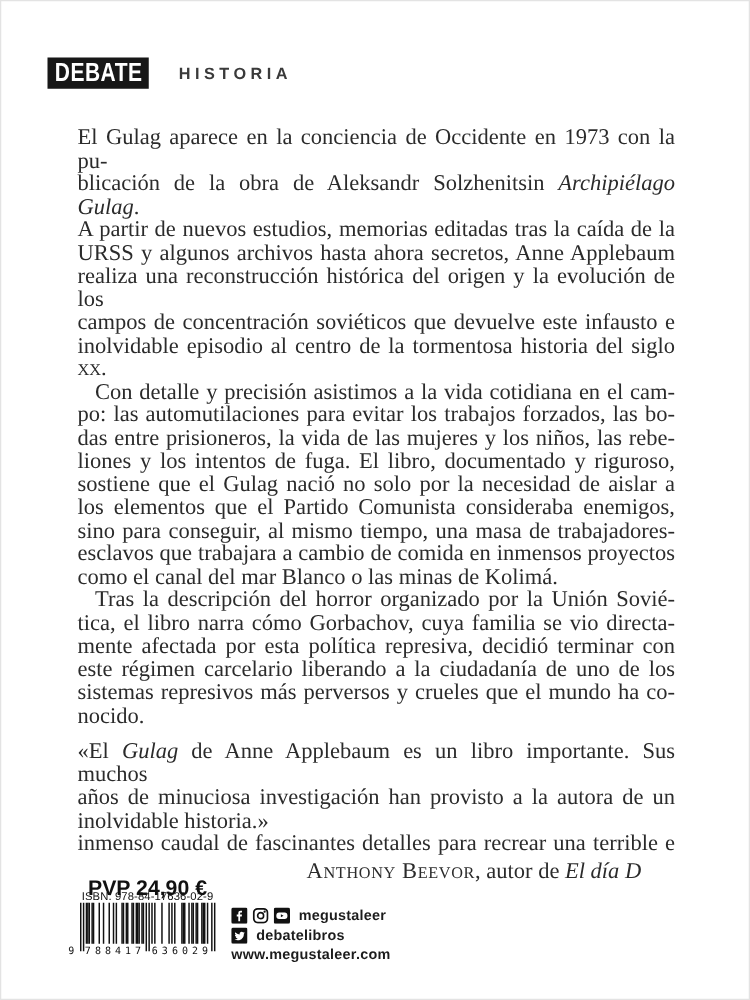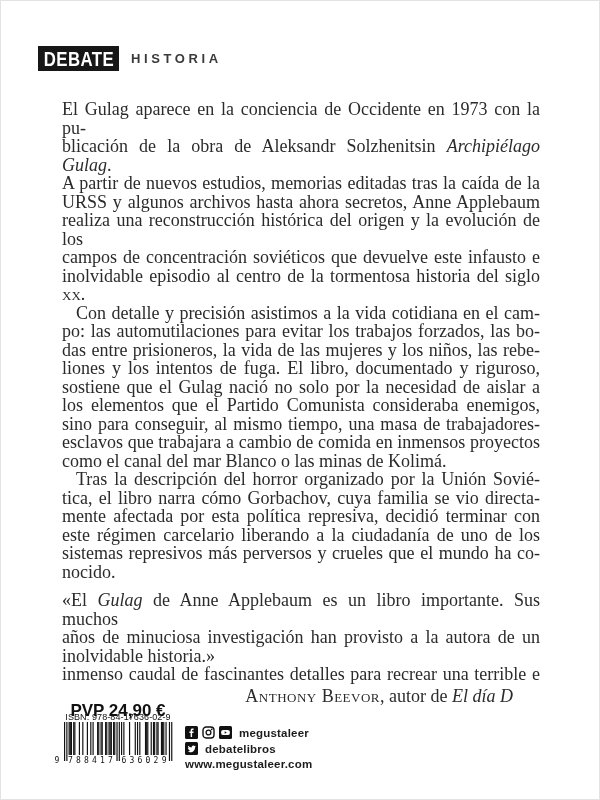--- a/index.html
+++ b/index.html
@@ -3,21 +3,21 @@
 <meta charset="utf-8">
 <style>
   html,body{margin:0;padding:0;background:#ffffff;}
   .page{position:relative;width:600px;height:800px;background:#fff;overflow:hidden;
         box-shadow:inset 0 0 0 1px #e3e3e3;font-family:"Liberation Serif",serif;}
   
   .logo-box{position:absolute;left:38px;top:46px;width:81px;height:25px;background:#171717;
             display:flex;align-items:flex-end;justify-content:center;}
   .logo-text{color:#fff;font-family:"Liberation Sans",sans-serif;font-weight:bold;
              font-size:21px;line-height:25px;letter-spacing:.5px;transform:scaleX(.8);white-space:nowrap;}
-  .collection{position:absolute;left:131px;top:51px;font-family:"Liberation Sans",sans-serif;
+  .collection{position:absolute;left:143px;top:51px;font-family:"Liberation Sans",sans-serif;
               font-weight:bold;font-size:13px;letter-spacing:3.6px;color:#3a3a3a;white-space:nowrap;}
   
   .textcol{position:absolute;left:62px;top:100px;width:478px;color:#2b2b2b;
            font-size:18px;line-height:18.5px;}
   .ln{text-align:justify;text-align-last:justify;}
   .ln.last{text-align:justify;text-align-last:left;}
   .ln.ind{text-indent:14px;}
   .i{font-style:italic;}
   .sc{font-variant:small-caps;}
   .quote{margin-top:10px;}

